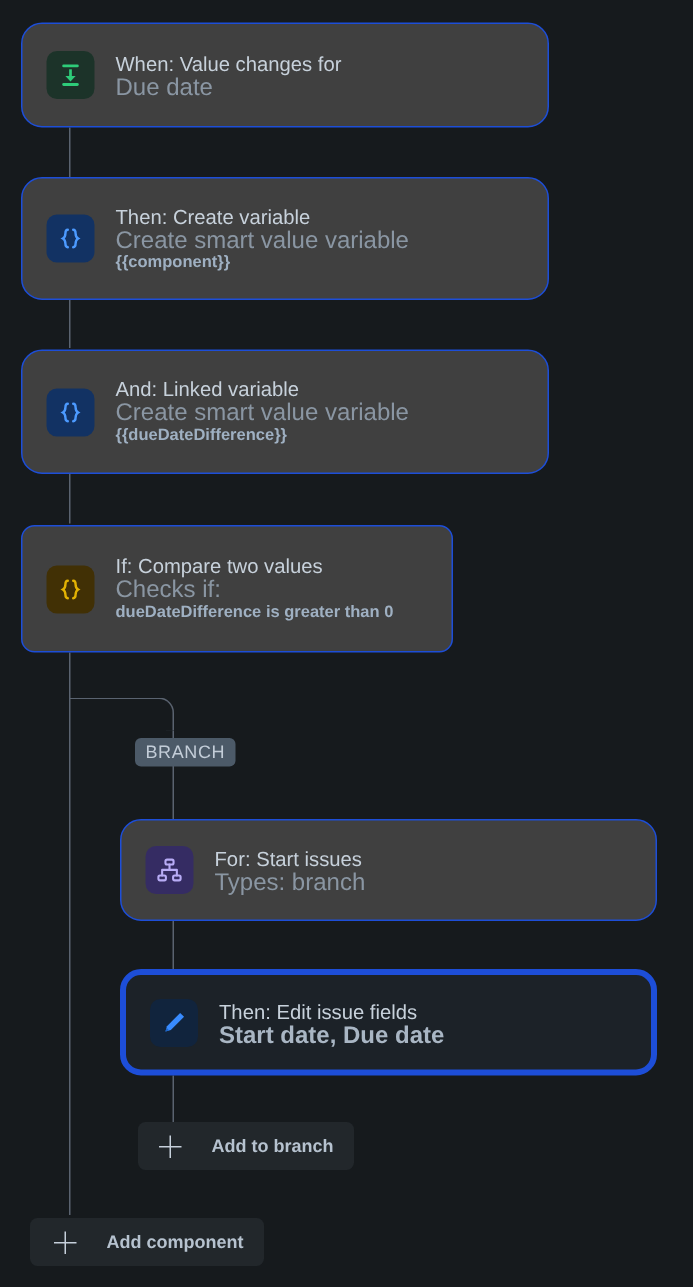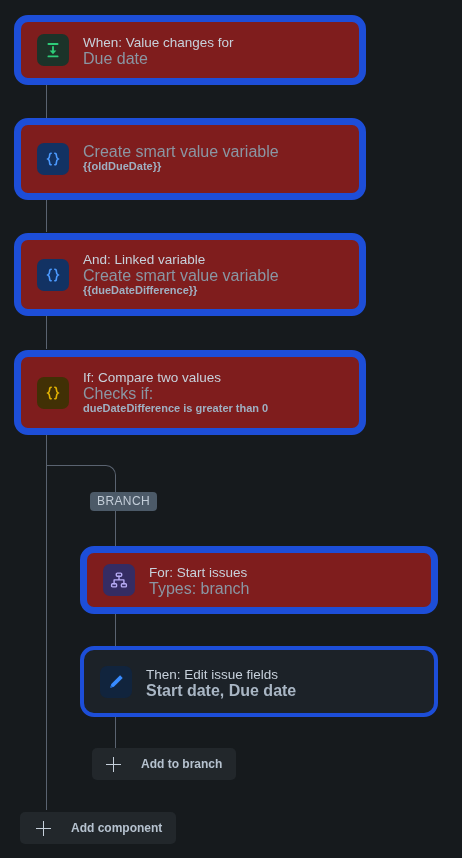--- a/index.html
+++ b/index.html
@@ -30,22 +30,22 @@
     position: absolute;
     border-right: 1px solid #5A6370;
     border-top: 1px solid #5A6370;
     border-top-right-radius: 10px;
     background: transparent;
   }
 
   
   .card {
     position: absolute;
-    background: #7f1d1d;
-    border: 7px solid #1d4ed8;
+    background: #404040;
+    border: 1px solid #1d4ed8;
     border-radius: 14px;
     display: flex;
     align-items: center;
     padding: 0 16px;
     gap: 14px;
   }
   .card.selected {
     border: 4px solid #1d4ed8;
     background: #1C2228;
   }
@@ -168,40 +168,41 @@
   </div>
 
   <div class="card" style="left:14px; top:118px; width:352px; height:82px;">
     <div class="card-icon icon-blue">
       <svg width="20" height="20" viewBox="0 0 20 20" aria-hidden="true">
         <path d="M8.2 4.2 C6.6 4.2 6.6 5.4 6.6 6.6 C6.6 8.3 6.1 9.3 4.9 10 C6.1 10.7 6.6 11.7 6.6 13.4 C6.6 14.6 6.6 15.8 8.2 15.8" stroke="#4C9AFF" stroke-width="1.6" fill="none" stroke-linecap="round"></path>
         <path d="M11.8 4.2 C13.4 4.2 13.4 5.4 13.4 6.6 C13.4 8.3 13.9 9.3 15.1 10 C13.9 10.7 13.4 11.7 13.4 13.4 C13.4 14.6 13.4 15.8 11.8 15.8" stroke="#4C9AFF" stroke-width="1.6" fill="none" stroke-linecap="round"></path>
       </svg>
     </div>
     <div class="card-text">
+      <div class="card-title">Then: Create variable</div>
       <div class="card-sub">Create smart value variable</div>
-      <div class="card-value">{{oldDueDate}}</div>
+      <div class="card-value">{{component}}</div>
     </div>
   </div>
 
   <div class="card" style="left:14px; top:233px; width:352px; height:83px;">
     <div class="card-icon icon-blue">
       <svg width="20" height="20" viewBox="0 0 20 20" aria-hidden="true">
         <path d="M8.2 4.2 C6.6 4.2 6.6 5.4 6.6 6.6 C6.6 8.3 6.1 9.3 4.9 10 C6.1 10.7 6.6 11.7 6.6 13.4 C6.6 14.6 6.6 15.8 8.2 15.8" stroke="#4C9AFF" stroke-width="1.6" fill="none" stroke-linecap="round"></path>
         <path d="M11.8 4.2 C13.4 4.2 13.4 5.4 13.4 6.6 C13.4 8.3 13.9 9.3 15.1 10 C13.9 10.7 13.4 11.7 13.4 13.4 C13.4 14.6 13.4 15.8 11.8 15.8" stroke="#4C9AFF" stroke-width="1.6" fill="none" stroke-linecap="round"></path>
       </svg>
     </div>
     <div class="card-text">
       <div class="card-title">And: Linked variable</div>
       <div class="card-sub">Create smart value variable</div>
       <div class="card-value">{{dueDateDifference}}</div>
     </div>
   </div>
 
-  <div class="card" style="left:14px; top:350px; width:352px; height:85px;">
+  <div class="card" style="left:14px; top:350px; width:288px; height:85px;border-radius:9px;">
     <div class="card-icon icon-yellow">
       <svg width="20" height="20" viewBox="0 0 20 20" aria-hidden="true">
         <path d="M8.2 4.2 C6.6 4.2 6.6 5.4 6.6 6.6 C6.6 8.3 6.1 9.3 4.9 10 C6.1 10.7 6.6 11.7 6.6 13.4 C6.6 14.6 6.6 15.8 8.2 15.8" stroke="#E2B203" stroke-width="1.6" fill="none" stroke-linecap="round"></path>
         <path d="M11.8 4.2 C13.4 4.2 13.4 5.4 13.4 6.6 C13.4 8.3 13.9 9.3 15.1 10 C13.9 10.7 13.4 11.7 13.4 13.4 C13.4 14.6 13.4 15.8 11.8 15.8" stroke="#E2B203" stroke-width="1.6" fill="none" stroke-linecap="round"></path>
       </svg>
     </div>
     <div class="card-text">
       <div class="card-title">If: Compare two values</div>
       <div class="card-sub">Checks if:</div>
       <div class="card-value">dueDateDifference is greater than 0</div>

